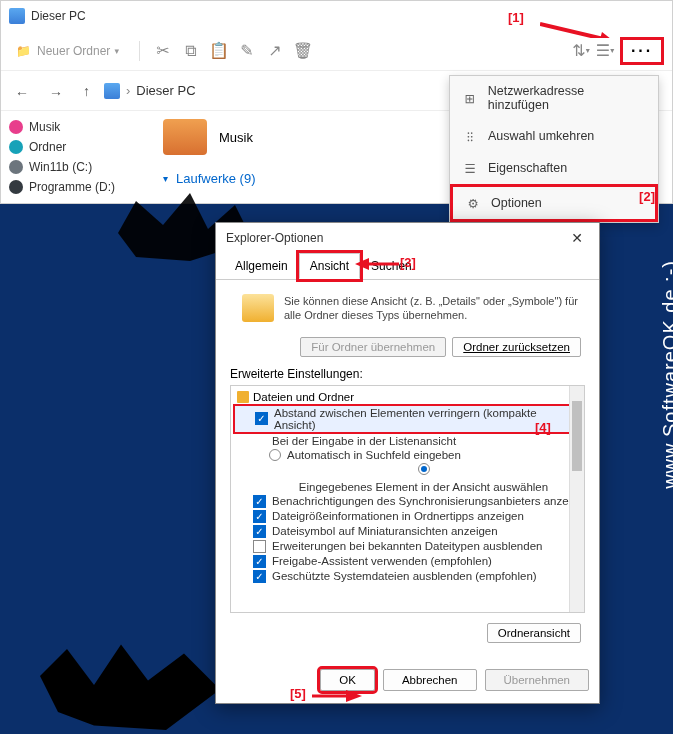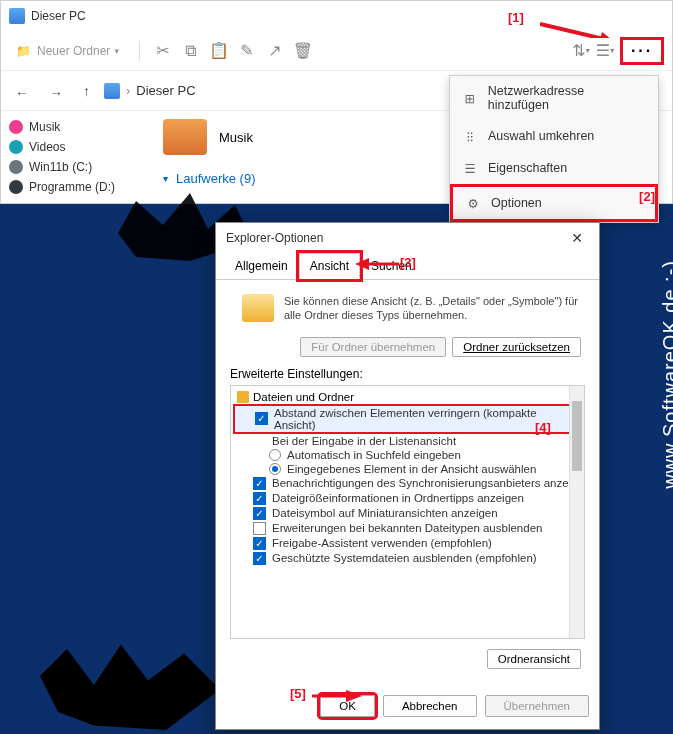--- a/index.html
+++ b/index.html
@@ -54,21 +54,21 @@
   .tab.hl { outline: 3px solid #e81123; }
   .dlg-body { padding: 10px 14px; }
   .section-title { font-size: 12px; margin-bottom: 4px; }
   .folder-view { display: flex; gap: 10px; padding: 4px 0 8px 12px; align-items: flex-start; }
   .fv-icon { width: 32px; height: 28px; background: linear-gradient(#fce29a,#f0b030); border-radius: 3px; flex-shrink:0;}
   .fv-text { font-size: 11px; color: #444; line-height: 1.3; }
   .btn-row-right { display:flex; gap:6px; justify-content:flex-end; margin:6px 4px 10px 0;}
   .win-btn { border:1px solid #aaa; background:#fdfdfd; padding:3px 10px; font-size:11.5px; border-radius:2px; }
   .win-btn.disabled { color:#999; background:#f3f3f3;}
   
-  .adv { border:1px solid #ccc; height: 254px; overflow:hidden; background:#fff; padding:4px 2px; position:relative; }
+  .adv { border:1px solid #ccc; height: 228px; overflow:hidden; background:#fff; padding:4px 2px; position:relative; }
   .tree-root { display:flex; align-items:center; gap:4px; padding:1px 4px; font-size:11.5px;}
   .tree-ic { width:12px; height:12px; background:#f0b030; border-radius:1px; flex-shrink:0;}
   .tree-line { display:flex; align-items:center; gap:6px; padding:1px 4px 1px 20px; font-size:11.5px; color:#333;}
   .tree-line.hl { border:2px solid #e81123; background:#e8f0ff;}
   .chk { width:13px; height:13px; border:1px solid #888; flex-shrink:0; display:inline-flex; align-items:center; justify-content:center; font-size:10px; color:#fff; background:#fff;}
   .chk.on { background:#0066cc; border-color:#0066cc;}
   .rad { width:12px; height:12px; border:1px solid #888; border-radius:50%; flex-shrink:0; display:inline-flex; align-items:center; justify-content:center;}
   .rad.on::after{content:''; width:6px;height:6px;background:#0066cc;border-radius:50%;}
   .adv-scroll { position:absolute; right:0; top:0; bottom:0; width:15px; background:#f0f0f0; border-left:1px solid #ddd;}
   .adv-scroll-thumb{ background:#c0c0c0; height:70px; margin:15px 2px 0;}
@@ -124,21 +124,21 @@
     </span>
   </div>
   <div class="body-row">
     <div class="sidebar">
       <div class="side-item">
           <span class="ic ic-music"></span>
           <span>Musik</span>
         </div>
       <div class="side-item">
           <span class="ic ic-videos"></span>
-          <span>Videos</span>
+          <span>Ordner</span>
         </div>
       <div class="side-item">
           <span class="ic ic-drive1"></span>
           <span>Win11b (C:)</span>
         </div>
       <div class="side-item">
           <span class="ic ic-drive2"></span>
           <span>Programme (D:)</span>
         </div>
     </div>
@@ -223,21 +223,21 @@
             <span>Abstand zwischen Elementen verringern (kompakte Ansicht)</span>
           </div>
           <div class="tree-line">
             <span style="width: 13px;"></span>
             <span>Bei der Eingabe in der Listenansicht</span>
           </div>
           <div class="tree-line" style="padding-left: 36px;">
             <span class="rad"></span>
             <span>Automatisch in Suchfeld eingeben</span>
           </div>
-          <div class="tree-line" style="padding-left: 36px;">
+          <div class="tree-line" style="padding-left: 36px; flex-direction: column;">
             <span class="rad on"></span>
             <span>Eingegebenes Element in der Ansicht auswählen</span>
           </div>
           <div class="tree-line">
             <span class="chk on">✓</span>
             <span>Benachrichtigungen des Synchronisierungsanbieters anzeig</span>
           </div>
           <div class="tree-line">
             <span class="chk on">✓</span>
             <span>Dateigrößeinformationen in Ordnertipps anzeigen</span>

